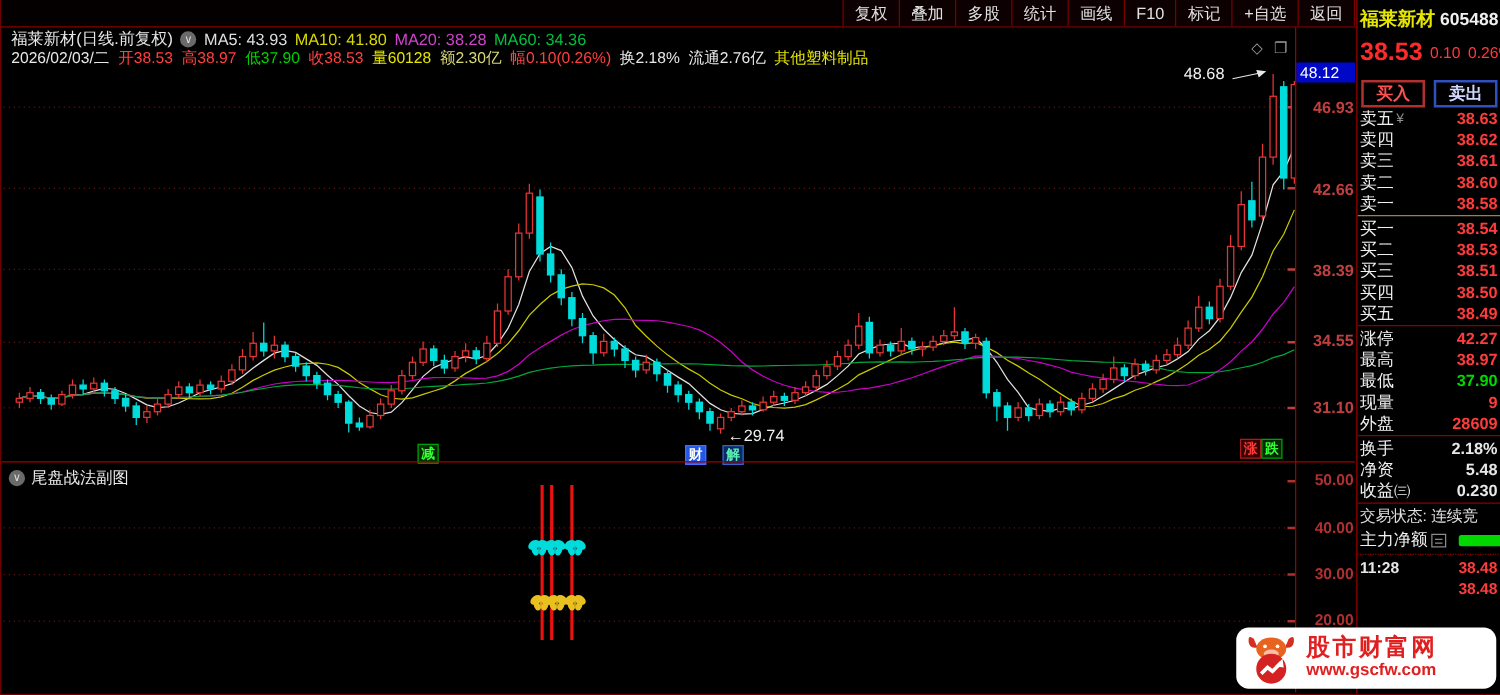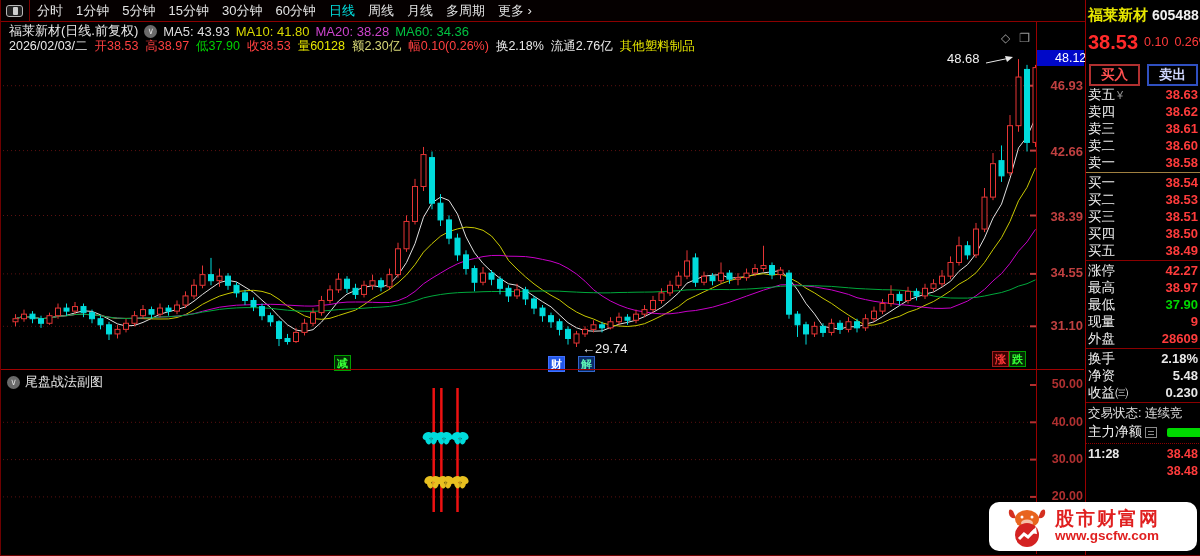--- a/index.html
+++ b/index.html
@@ -29,21 +29,21 @@
   .circ-chevron { display:inline-block; width:13px; height:13px; border-radius:50%; background:#6a6a6a; color:#ddd;
                   font-size:9px; line-height:12px; text-align:center; }
   .ma5 { color:#dedede; } .ma10 { color:#d8d800; } .ma20 { color:#cc44cc; } .ma60 { color:#00c040; }
   .hline2 { position:absolute; left:8px; top:17px; height:14px; font-size:12.5px; white-space:nowrap; display:flex; align-items:center; gap:7px; }
   .c-white { color:#e8e8e8; } .c-red { color:#ff4040; } .c-green { color:#00d000; }
   .c-yellow { color:#e6e600; } .c-paleyellow { color:#d8d878;text-align:right; }
   .icons-tr { position:absolute; left:1000px; top:9px; color:#9a9a9a; font-size:12px; display:flex; gap:9px; }
   #main-svg { position:absolute; left:0; top:0; width:1036px; height:348px; }
   .axis-main-label { position:absolute; left:1038px; width:44px; text-align:right; color:#c04040; font-size:13px; font-weight:bold; }
   .price-tag { position:absolute; left:1036px; top:28px; width:47px; height:16px; background:#0008c8; color:#fff;
-               font-size:12.5px; line-height:16px; padding-left:18px; }
+               font-size:12.5px; line-height:16px; padding-left:3px; }
   .ann-high { position:absolute; left:946px; top:29px; color:#f0f0f0; font-size:13px; }
   .ann-low  { position:absolute; left:581px; top:319px; color:#f0f0f0; font-size:13px; }
   .mk { position:absolute; font-size:11px; line-height:12px; padding:1px 2px; font-weight:bold; }
   .mk-jian  { left:333px; top:333px; color:#35ff35; background:#032803; border:1px solid #00a000; }
   .mk-cai   { left:547px; top:334px; color:#fff;    background:#2257e8; border:1px solid #4070ff; }
   .mk-jie   { left:577px; top:334px; color:#5cf0b4; background:#0a2a66; border:1px solid #3366cc; }
   .mk-zhang { left:991px; top:329px; color:#ff3838; background:#3a0000; border:1px solid #a02020; }
   .mk-die   { left:1008px;top:329px; color:#35ff35; background:#032803; border:1px solid #00a000; }
 
   .vline-axis { position:absolute; left:1035px; top:22px; width:1px; height:532px; background:#9a0000; }
@@ -82,47 +82,41 @@
   .list-icon { width:12px; height:11px; border:1px solid #8a8a8a; margin-left:3px; position:relative; }
   .list-icon i { position:absolute; left:2px; right:2px; height:1px; background:#8a8a8a; }
   .list-icon i.l1 { top:3px; } .list-icon i.l2 { top:6px; }
   .green-bar { margin-left:auto; margin-right:-2px; width:36px; height:9px; background:#00d800; border-radius:2px; }
   .qp-tick { height:17px; display:flex; align-items:center; padding:0 3px 0 2px; }
   .qp-tick .t { color:#e8e8e8; font-size:12.5px; font-weight:bold; }
   .qp-tick .p { margin-left:auto; color:#ff3c3c; font-size:12.5px; font-weight:bold; }
 
   
   .logo { position:absolute; left:988px; top:502px; width:208px; height:49px; background:#fff; border-radius:10px;
-          display:flex; align-items:center; padding-left:16px; gap:6px; }
+          display:flex; align-items:center; padding-left:6px; gap:6px; }
   .logo-text { display:flex; flex-direction:column; line-height:1.05; }
   .logo-title { color:#e02020; font-size:19px; font-weight:bold; letter-spacing:2px; }
   .logo-url { color:#e02020; font-size:13.5px; font-weight:bold; }
 </style>
 </head>
 <body>
 
 <div class="screen">
 
   <div class="toolbar">
-    <div class="tb-left">
-      <span class="win-icon">
-          <span class="split"></span>
-        </span>
-      <span class="tb-sep"></span>
-      <span class="tb-item">分时</span>
-      <span class="tb-item">1分钟</span>
-      <span class="tb-item">5分钟</span>
-      <span class="tb-item">15分钟</span>
-      <span class="tb-item">30分钟</span>
-      <span class="tb-item">60分钟</span>
-      <span class="tb-item active">日线</span>
-      <span class="tb-item">周线</span>
-      <span class="tb-item">月线</span>
-      <span class="tb-item">多周期</span>
-      <span class="tb-item">更多 ›</span>
+    <div class="tb-right">
+      <span class="tb-btn">复权</span>
+      <span class="tb-btn">叠加</span>
+      <span class="tb-btn">多股</span>
+      <span class="tb-btn">统计</span>
+      <span class="tb-btn">画线</span>
+      <span class="tb-btn">F10</span>
+      <span class="tb-btn">标记</span>
+      <span class="tb-btn">+自选</span>
+      <span class="tb-btn">返回</span>
     </div>
   </div>
 
   <div class="chart-area">
     <svg id="main-svg">
         <g>
           <line x1="2" y1="63.70400000000005" x2="1034" y2="63.70400000000005" stroke="#5c1010" stroke-width="1" stroke-dasharray="1 3"></line>
           <line x1="2" y1="128.6080000000001" x2="1034" y2="128.6080000000001" stroke="#5c1010" stroke-width="1" stroke-dasharray="1 3"></line>
           <line x1="2" y1="193.51200000000003" x2="1034" y2="193.51200000000003" stroke="#5c1010" stroke-width="1" stroke-dasharray="1 3"></line>
           <line x1="2" y1="251.88000000000008" x2="1034" y2="251.88000000000008" stroke="#5c1010" stroke-width="1" stroke-dasharray="1 3"></line>

